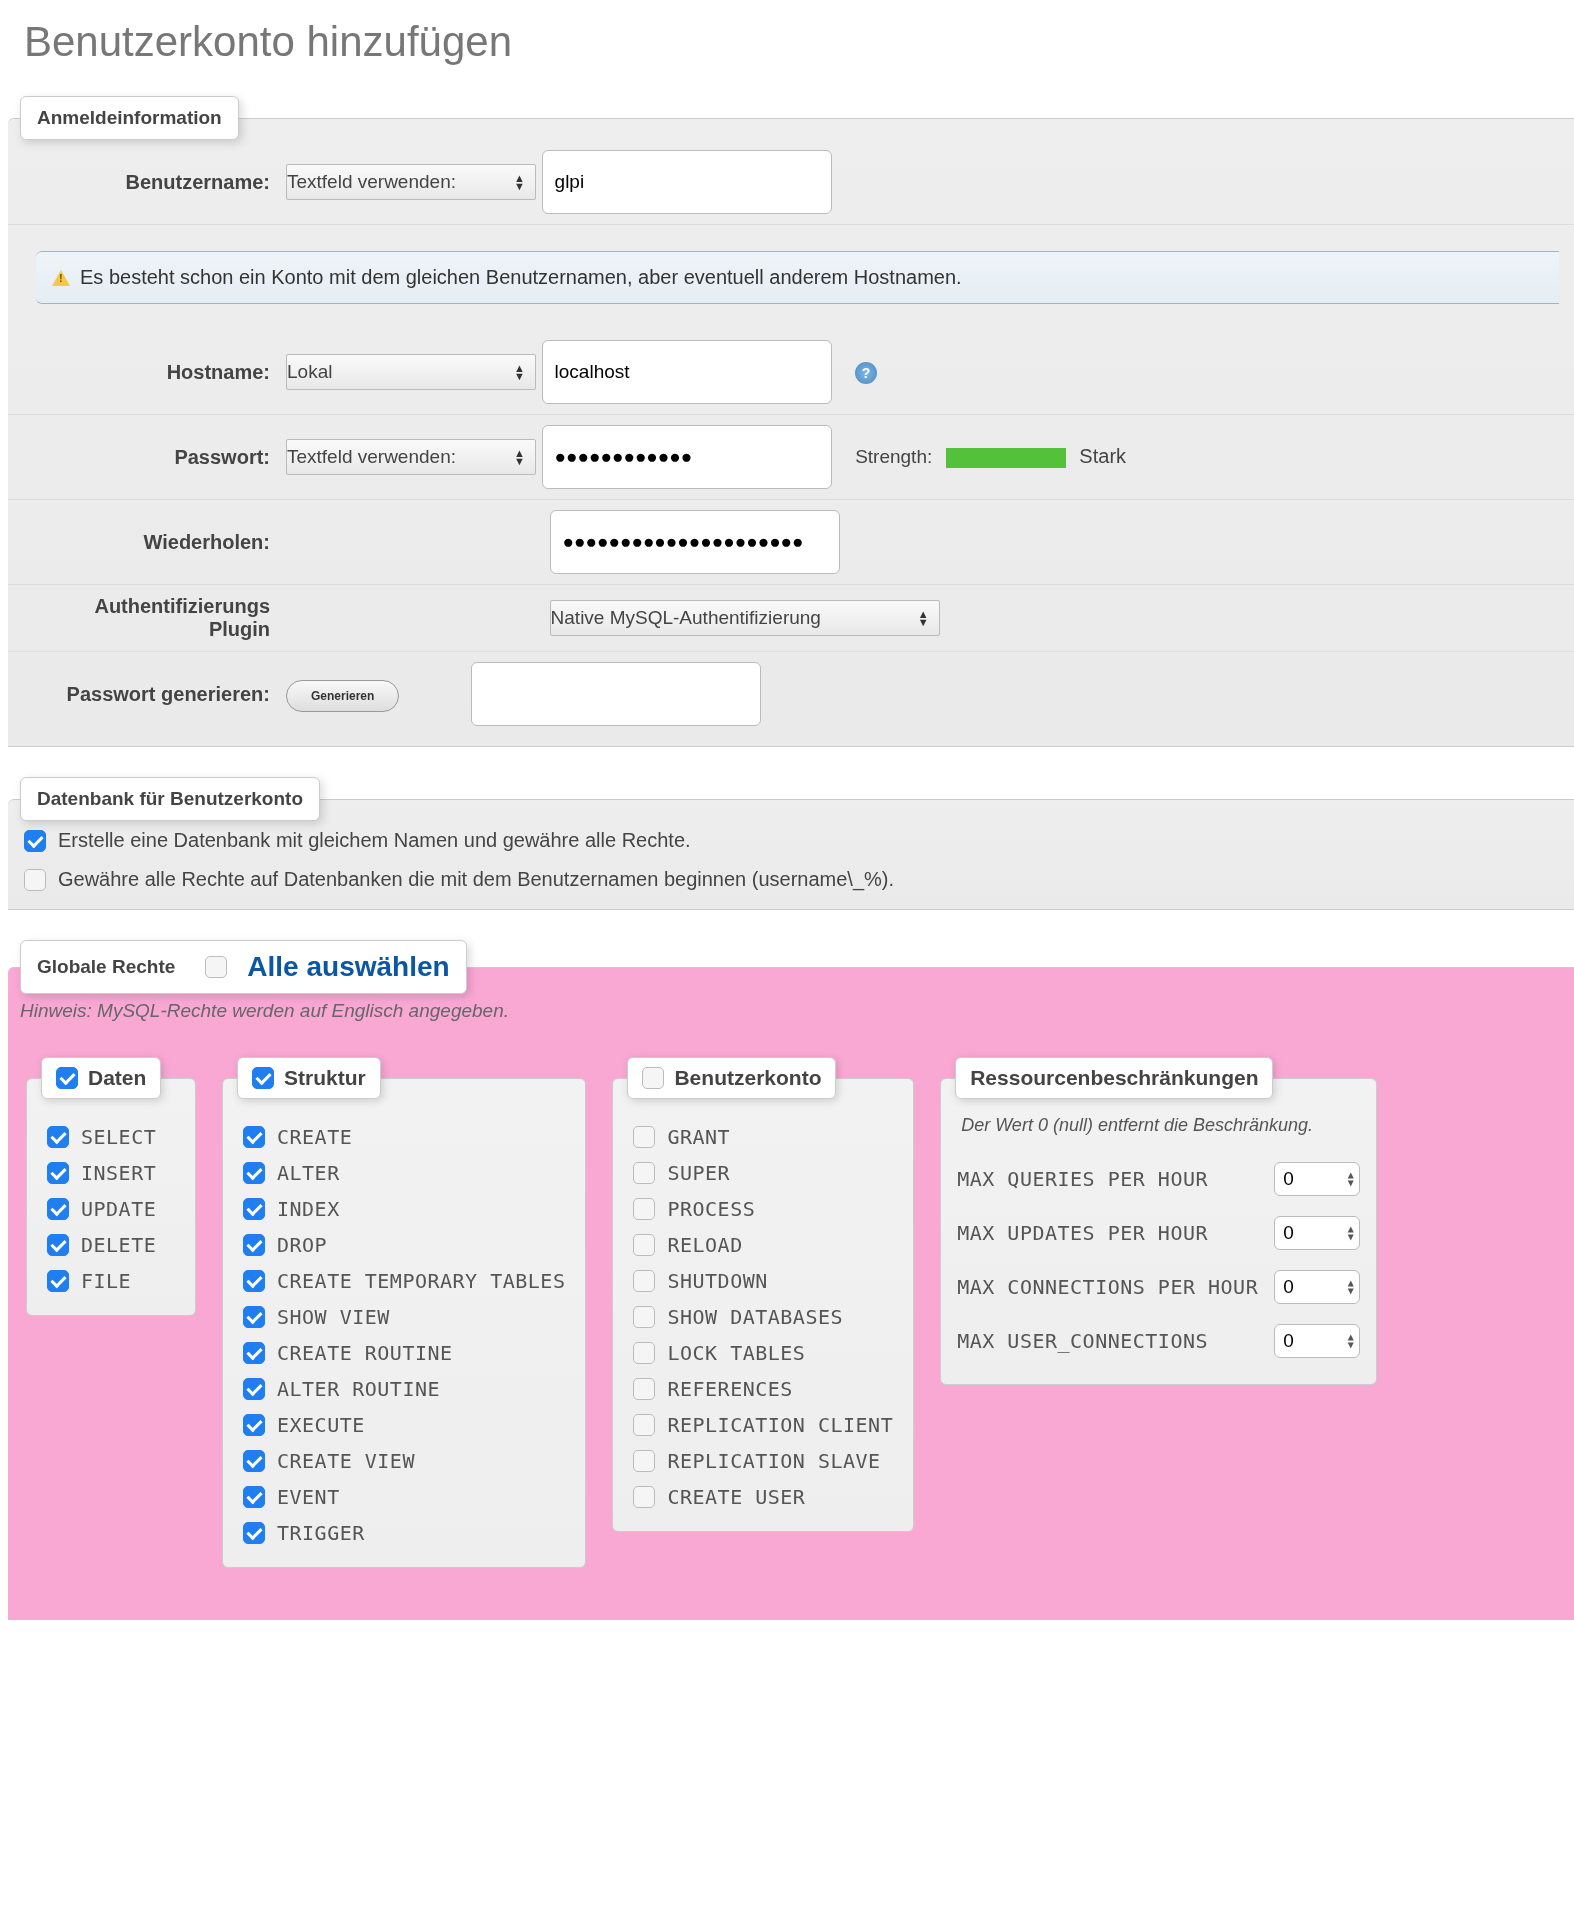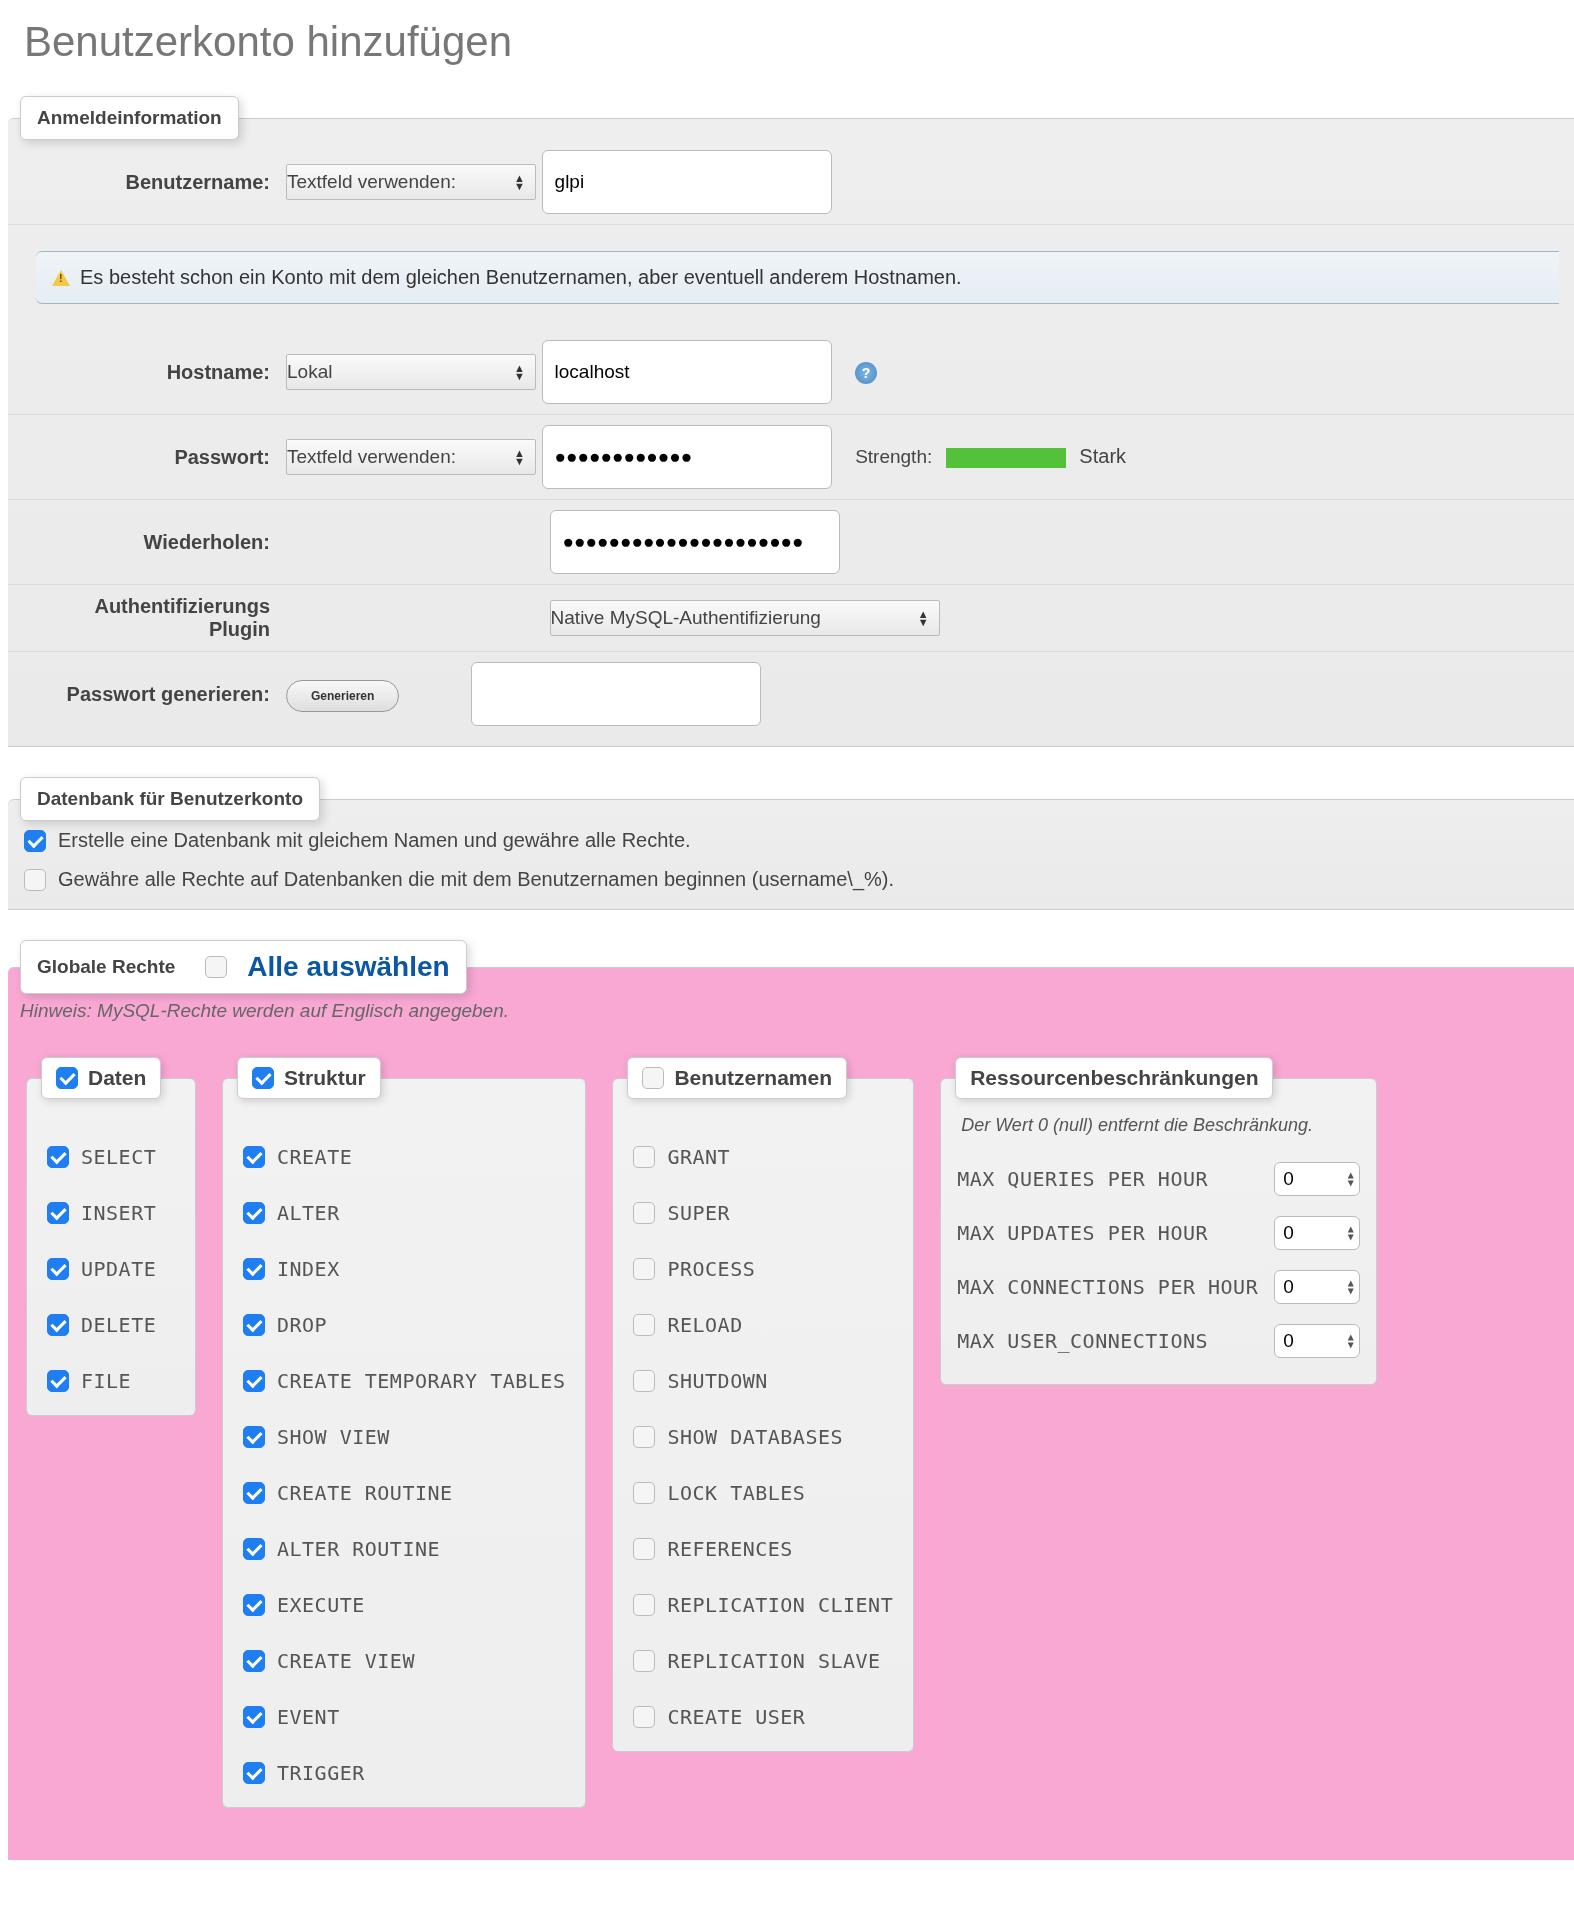--- a/index.html
+++ b/index.html
@@ -229,21 +229,20 @@
 .priv-list { list-style: none; padding-top: 20px; }
 .priv-list li {
   display: flex;
   align-items: center;
   gap: 12px;
   padding: 6px 4px;
   font-family: ui-monospace, "SF Mono", Menlo, Consolas, monospace;
   font-size: 20px;
   letter-spacing: 0.5px;
   color: #555;
-  margin-top: 20px;
 }
 .res-note {
   font-style: italic;
   color: #555;
   font-size: 18px;
   padding: 16px 4px 16px 4px;
 }
 .res-row {
   display: flex;
   align-items: center;
@@ -454,21 +453,21 @@
           <li>
             <input type="checkbox" class="cb" checked="" style="">
             <span>EVENT</span>
           </li>
           <li>
             <input type="checkbox" class="cb" checked="" style="">
             <span>TRIGGER</span>
           </li>
         </ul></div><div class="priv-group" style="min-width: 280px;"><div class="priv-legend">
           <input type="checkbox" class="cb" style="">
-          <span>Benutzernamen</span>
+          <span>Benutzerkonto</span>
         </div><ul class="priv-list">
           <li>
             <input type="checkbox" class="cb" style="">
             <span>GRANT</span>
           </li>
           <li>
             <input type="checkbox" class="cb" style="">
             <span>SUPER</span>
           </li>
           <li>

